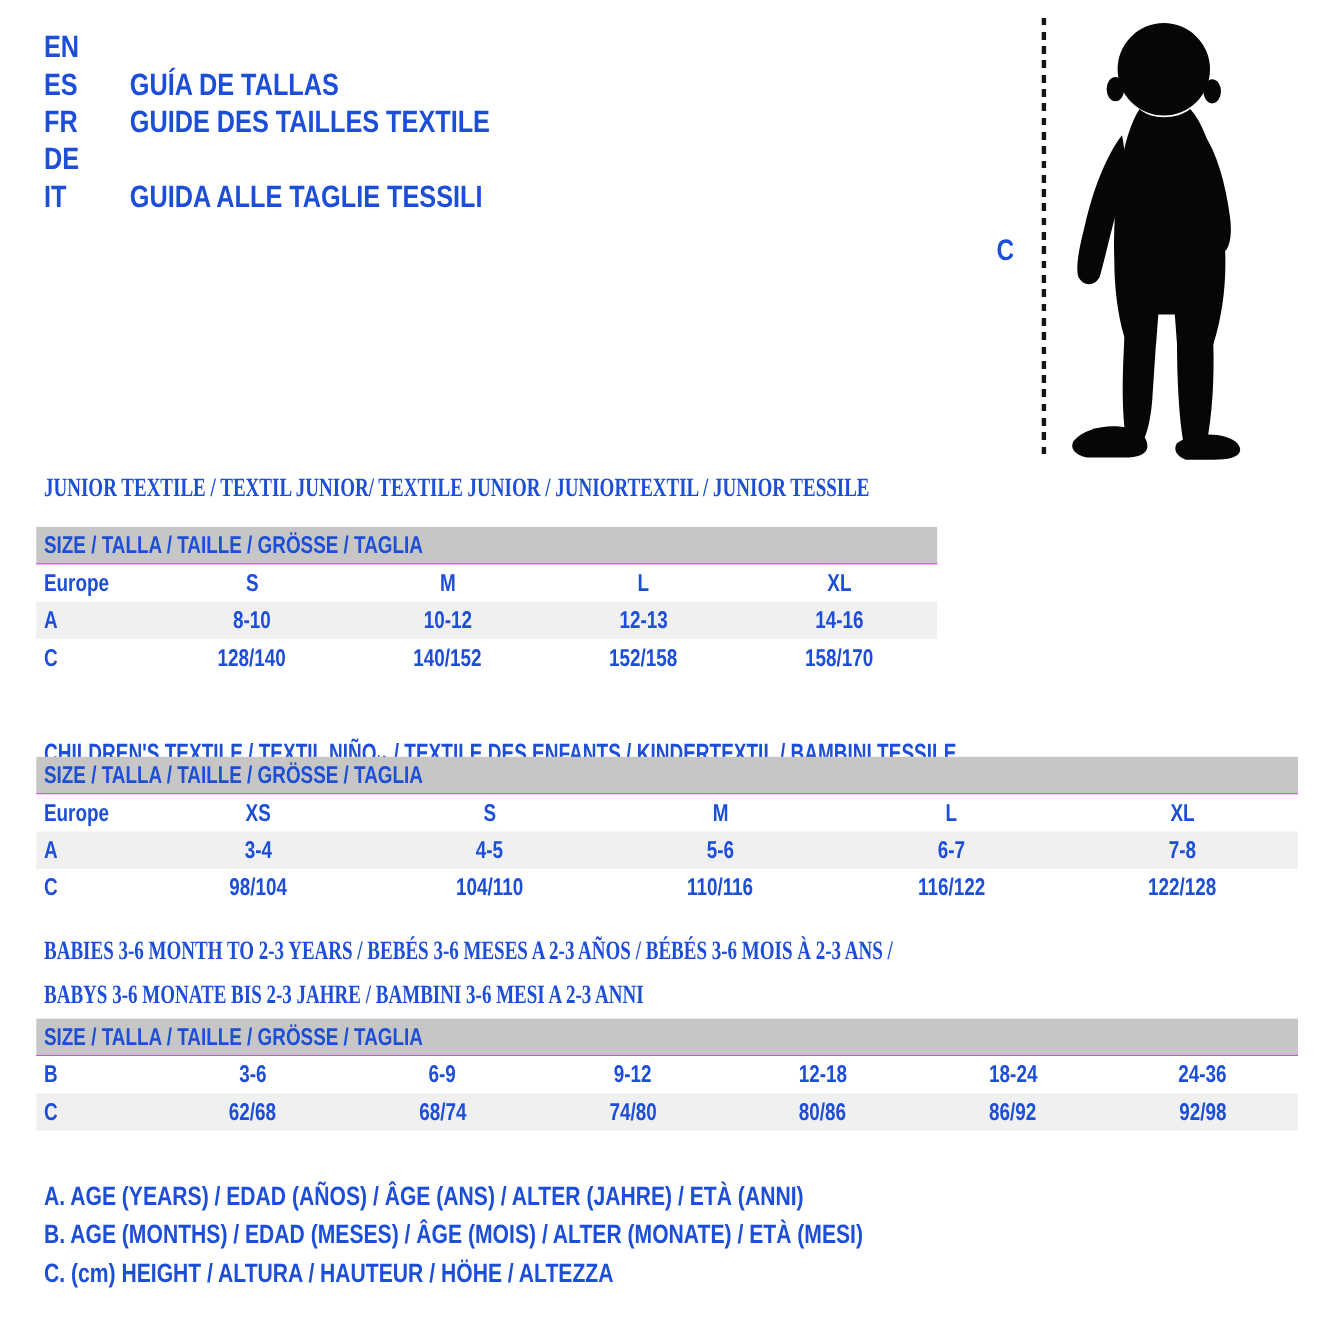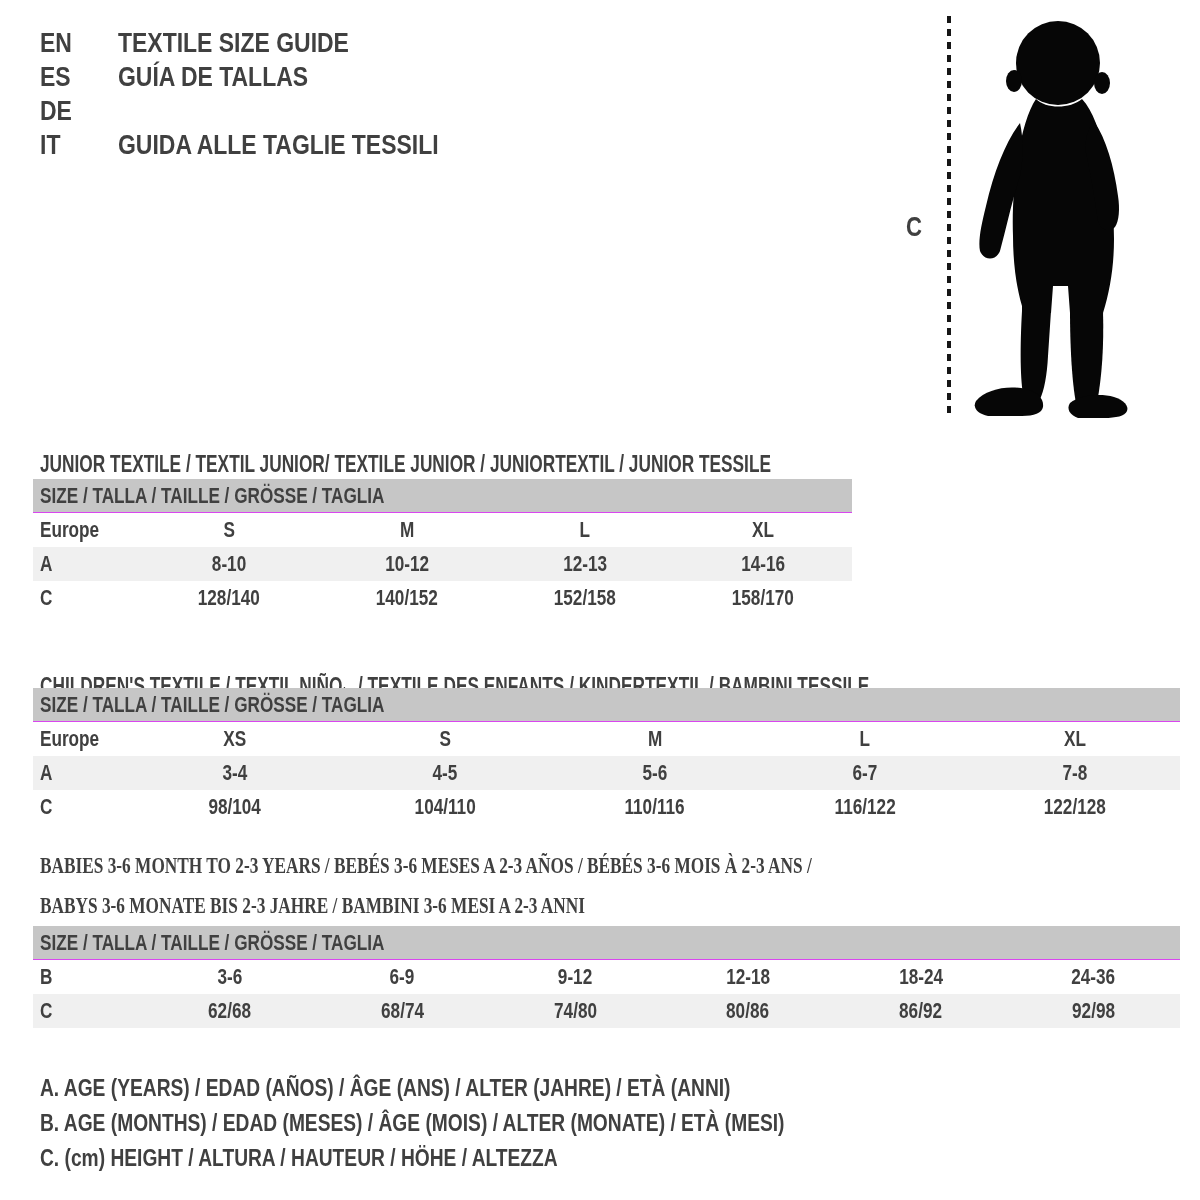--- a/index.html
+++ b/index.html
@@ -1,18 +1,18 @@
 <!DOCTYPE html>
 <html><head>
 <meta charset="utf-8">
 <style>
   html,body{margin:0;padding:0;background:#ffffff;}
   .page{
     position:relative;width:1200px;height:1200px;background:#ffffff;
-    color:#404040;font-family:"Liberation Sans","DejaVu Sans",sans-serif;
+    color:#1d4ed8;font-family:"Liberation Sans","DejaVu Sans",sans-serif;
     font-weight:700;overflow:hidden;
   }
   
   .cnd{display:inline-block;white-space:nowrap;transform-origin:0 50%;}
   .s82{transform:scaleX(.82);}
   .s72{transform:scaleX(.72);}
   .s78{transform:scaleX(.78);}
   .s80{transform:scaleX(.80);}
 
   
@@ -22,21 +22,21 @@
   
   .dash-line{
     position:absolute;left:947px;top:16px;width:4px;height:400px;
     background:repeating-linear-gradient(to bottom,#161616 0 7px,transparent 7px 13px);
   }
   .measure-label{position:absolute;left:906px;top:212px;font-size:27px;}
   .toddler{position:absolute;left:958px;top:10px;}
 
   
   .sec-title{position:absolute;left:40px;font-size:24px;line-height:24px;}
-  .title-junior{top:452px;}
+  .title-junior{top:432px;font-family:Liberation Serif, serif;}
   .title-children{top:674px;}
   .title-babies{top:845px;line-height:40px;font-family:Liberation Serif, serif;}
   .subsize{font-size:15px;vertical-align:-4px;}
 
   
   .table{position:absolute;left:33px;}
   .t1{top:479px;width:819px;}
   .t2{top:688px;width:1147px;}
   .t3{top:926px;width:1147px;}
   .bar{
@@ -57,25 +57,28 @@
   .legend-line{height:35px;display:flex;align-items:center;}
 </style>
 </head>
 <body>
 
 <div class="page">
 
   <div class="lang-block">
     <div class="lang-row">
       <span><span class="cnd s82">EN</span></span>
-      <span><span class="cnd s82">TEXTILE SIZE GUIDE</span></span>
     </div>
     <div class="lang-row">
       <span><span class="cnd s82">ES</span></span>
       <span><span class="cnd s82">GUÍA DE TALLAS</span></span>
+    </div>
+    <div class="lang-row">
+      <span><span class="cnd s82">FR</span></span>
+      <span><span class="cnd s82">GUIDE DES TAILLES TEXTILE</span></span>
     </div>
     <div class="lang-row">
       <span><span class="cnd s82">DE</span></span>
     </div>
     <div class="lang-row">
       <span><span class="cnd s82">IT</span></span>
       <span><span class="cnd s82">GUIDA ALLE TAGLIE TESSILI</span></span>
     </div>
   </div>
 

